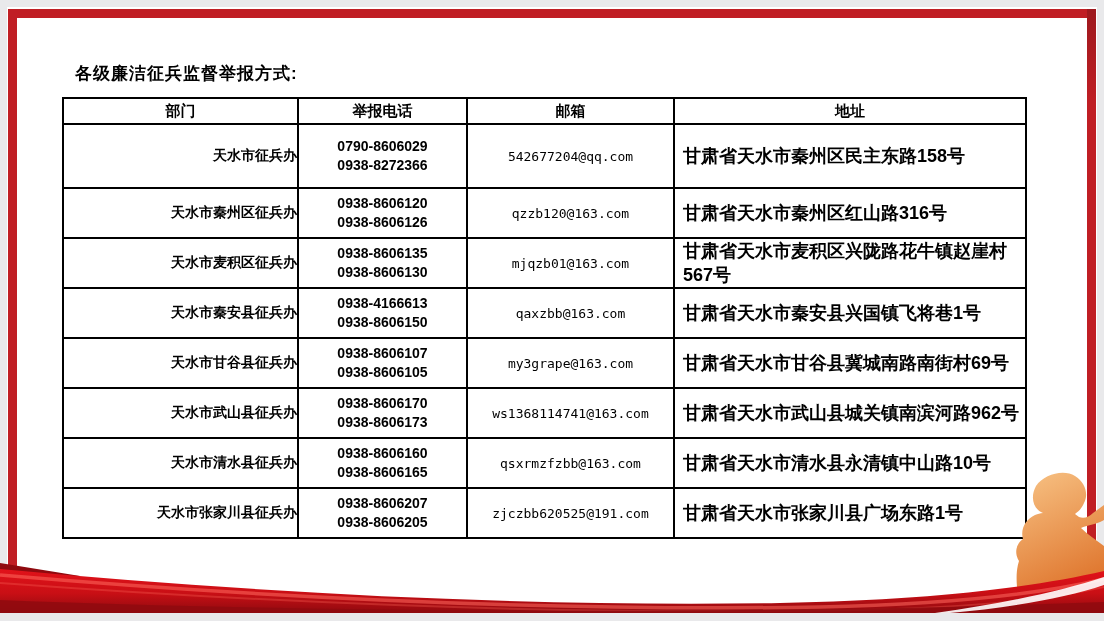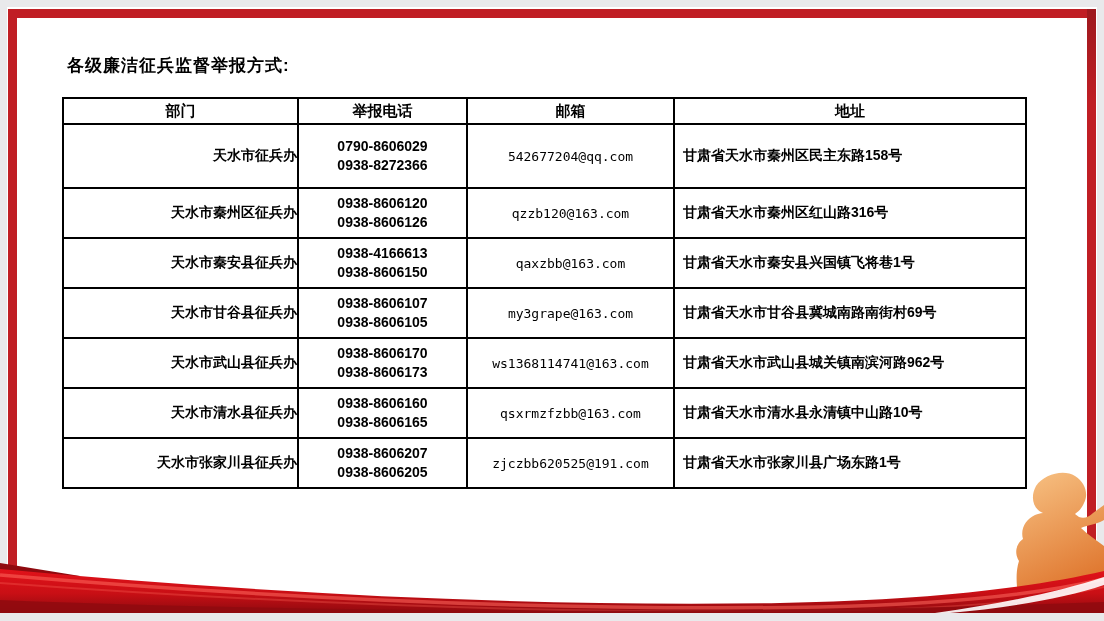--- a/index.html
+++ b/index.html
@@ -18,41 +18,41 @@
     border:9px solid var(--frame-red,#c01e24);
     border-bottom:none;
     box-sizing:border-box;
     pointer-events:none;
   }
   .frame:after{ 
     content:"";position:absolute;right:-9px;top:-9px;width:9px;height:160px;
     background:linear-gradient(180deg,rgba(0,0,0,.18),rgba(0,0,0,0) 60%);
   }
   .title{
-    position:absolute;left:63px;top:50px;margin:4px;
+    position:absolute;left:63px;top:50px;margin:12px;
     font-size:17px;font-weight:bold;letter-spacing:1px;
   }
   table.contacts{
     position:absolute;left:62px;top:97px;width:963px;
     border-collapse:collapse;table-layout:fixed;
     background:#fff;
   }
   .contacts th,.contacts td{
     border:2px solid var(--table-border,#000);
     text-align:center;vertical-align:middle;
     padding:0;overflow:hidden;
   }
   .contacts thead tr{height:26px;}
   .contacts tbody tr{height:50px;}
   .contacts tbody tr:first-child{height:64px;}
   .contacts th{font-size:15px;font-weight:bold;margin-left:15px;}
   td.dept{font-size:14px;font-weight:bold;text-align:right;}
   td.phone{font-size:14px;font-weight:bold;line-height:19px;}
   td.email{font-family:"DejaVu Sans Mono","Liberation Mono",monospace;font-size:13px;}
-  td.addr{font-size:14px;font-weight:bold;text-align:left;padding:0 4px 0 8px;}
+  td.addr{font-size:18px;font-weight:bold;text-align:left;padding:0 4px 0 8px;}
   .soldier{position:absolute;left:1008px;top:467px;width:96px;height:146px;}
   .ribbon{position:absolute;left:0;top:553px;width:1104px;height:60px;}
 </style>
 </head>
 <body>
 
 <div class="slide"></div>
 <div class="frame"></div>
 
 <h1 class="title">各级廉洁征兵监督举报方式:</h1>
@@ -86,20 +86,29 @@
   <tr>
     <td class="dept"><span>天水市秦州区征兵办</span></td>
     <td class="phone">
       <div>0938-8606120</div>
       <div>0938-8606126</div>
     </td>
     <td class="email"><span>qzzb120@163.com</span></td>
     <td class="addr"><span>甘肃省天水市秦州区红山路316号</span></td>
   </tr>
 
+  <tr>
+    <td class="dept"><span>天水市麦积区征兵办</span></td>
+    <td class="phone">
+      <div>0938-8606135</div>
+      <div>0938-8606130</div>
+    </td>
+    <td class="email"><span>mjqzb01@163.com</span></td>
+    <td class="addr"><span>甘肃省天水市麦积区兴陇路花牛镇赵崖村567号</span></td>
+  </tr>
 
   <tr>
     <td class="dept"><span>天水市秦安县征兵办</span></td>
     <td class="phone">
       <div>0938-4166613</div>
       <div>0938-8606150</div>
     </td>
     <td class="email"><span>qaxzbb@163.com</span></td>
     <td class="addr"><span>甘肃省天水市秦安县兴国镇飞将巷1号</span></td>
   </tr>

